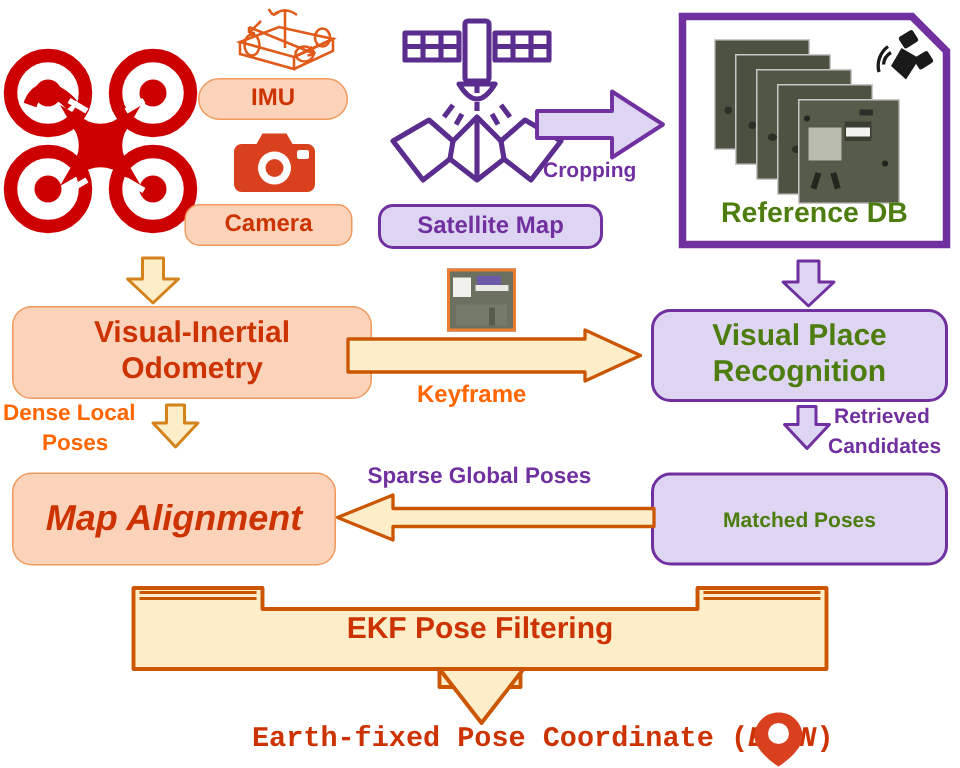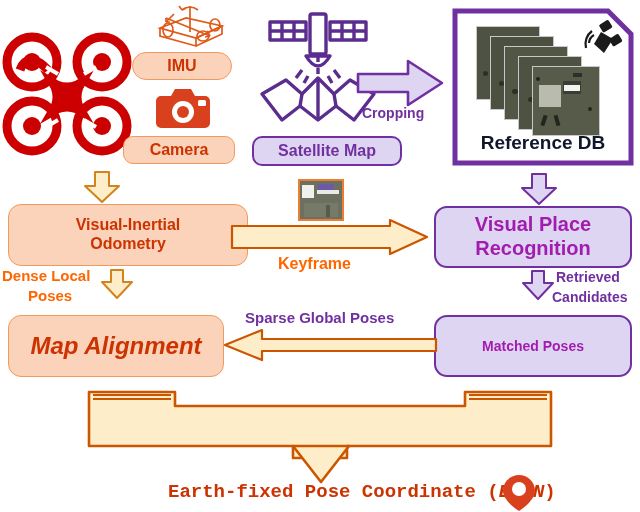--- a/index.html
+++ b/index.html
@@ -9,21 +9,21 @@
   .abs{position:absolute;}
 
   
   .box{
     position:absolute;display:flex;flex-direction:column;
     align-items:center;justify-content:center;
     border-radius:13px;box-sizing:border-box;
     font-weight:bold;text-align:center;line-height:1.18;
   }
   .box-orange{background:#fbd3ba;border:1.6px solid #f09a5e;color:#cc3300;}
-  .box-purple{background:#ded5f2;border:2.4px solid #7030a0;color:#a21caf;}
+  .box-purple{background:#ded5f2;border:2.4px solid #7030a0;color:#4d7c0f;}
   .box .ln{display:block;}
 
   
   .pill{
     position:absolute;display:flex;align-items:center;justify-content:center;
     border-radius:10px;box-sizing:border-box;font-weight:bold;
   }
   .pill-orange{background:#fbd3ba;border:1.4px solid #f09a5e;color:#cc3300;}
   .pill-purple{background:#ded5f2;border:2px solid #7030a0;color:#7030a0;}
 
@@ -34,21 +34,21 @@
   .lbl-red{color:#cc3300;}
 
   svg{display:block;overflow:visible;}
 
   
   .refdb{
     position:absolute;box-sizing:border-box;
   }
   .refdb-label{
     position:absolute;width:100%;text-align:center;font-weight:bold;
-    color:#0f172a;
+    color:#4d7c0f;
   }
   .thumb{position:absolute;box-sizing:border-box;}
 </style>
 </head>
 <body>
 
 <div id="stage">
 
   <div class="abs" style="left:2px;top:20px;width:130px;height:130px;">
     <svg width="130" height="130" viewBox="0 0 130 130">
@@ -193,21 +193,21 @@
       <path d="M13 2 H27 V16 H37 L20 32 L3 16 H13 Z" fill="#fdeec9" stroke="#d4821c" stroke-width="2" stroke-linejoin="round"></path>
     </svg>
   </div>
 
   <div class="abs" style="left:519px;top:172px;width:40px;height:34px;">
     <svg width="40" height="34" viewBox="0 0 40 34">
       <path d="M13 2 H27 V16 H37 L20 32 L3 16 H13 Z" fill="#ded5f2" stroke="#7030a0" stroke-width="2" stroke-linejoin="round"></path>
     </svg>
   </div>
 
-  <div class="box box-orange" style="left:8px;top:204px;width:240px;height:62px;font-size:16px;">
+  <div class="box box-orange" style="left:8px;top:204px;width:240px;height:62px;font-size:20px;">
     <span class="ln">Visual-Inertial</span>
     <span class="ln">Odometry</span>
   </div>
 
   <div class="abs" style="left:298px;top:179px;width:46px;height:42px;background:#6b7060;border:2.5px solid #ed7d31;box-sizing:border-box;overflow:hidden;">
     <div class="abs" style="left:2px;top:4px;width:12px;height:13px;background:#f0f0ec;"></div>
     <div class="abs" style="left:18px;top:3px;width:16px;height:7px;background:#6c5aa8;"></div>
     <div class="abs" style="left:17px;top:9px;width:22px;height:4px;background:#e9e9e6;"></div>
     <div class="abs" style="left:4px;top:22px;width:34px;height:14px;background:#7b8070;opacity:.6;"></div>
     <div class="abs" style="left:26px;top:24px;width:4px;height:12px;background:#565b4c;"></div>
@@ -256,20 +256,21 @@
   </div>
   <div class="lbl lbl-purple" style="left:245px;top:310px;font-size:15px;">Sparse Global Poses</div>
 
   <div class="abs" style="left:85px;top:388px;width:470px;height:78px;">
     <svg width="470" height="78" viewBox="0 0 470 78">
       <path d="M4 4 H90 V18 H380 V4 H466 V58 H262 V70 H208 V58 H4 Z" fill="#fdeec9" stroke="#cc5500" stroke-width="2.6" stroke-linejoin="round"></path>
       <path d="M8 7 H86 M8 11 H86" stroke="#cc5500" stroke-width="2"></path>
       <path d="M384 7 H462 M384 11 H462" stroke="#cc5500" stroke-width="2"></path>
     </svg>
   </div>
+  <div class="lbl lbl-red" style="left:85px;top:408px;width:470px;text-align:center;font-size:20px;">EKF Pose Filtering</div>
 
   <div class="abs" style="left:276px;top:444px;width:90px;height:42px;">
     <svg width="90" height="42" viewBox="0 0 90 42">
       <path d="M17 2 H73 L45 38 Z" fill="#fdeec9" stroke="#cc5500" stroke-width="2.6" stroke-linejoin="round"></path>
     </svg>
   </div>
 
   <div class="lbl lbl-red" style="left:168px;top:482px;font-size:19px;font-family:Liberation Mono, monospace;">
     <span>Earth-fixed Pose Coordinate (</span><i>E</i><span>, </span><i>N</i><span>)</span>
   </div>

